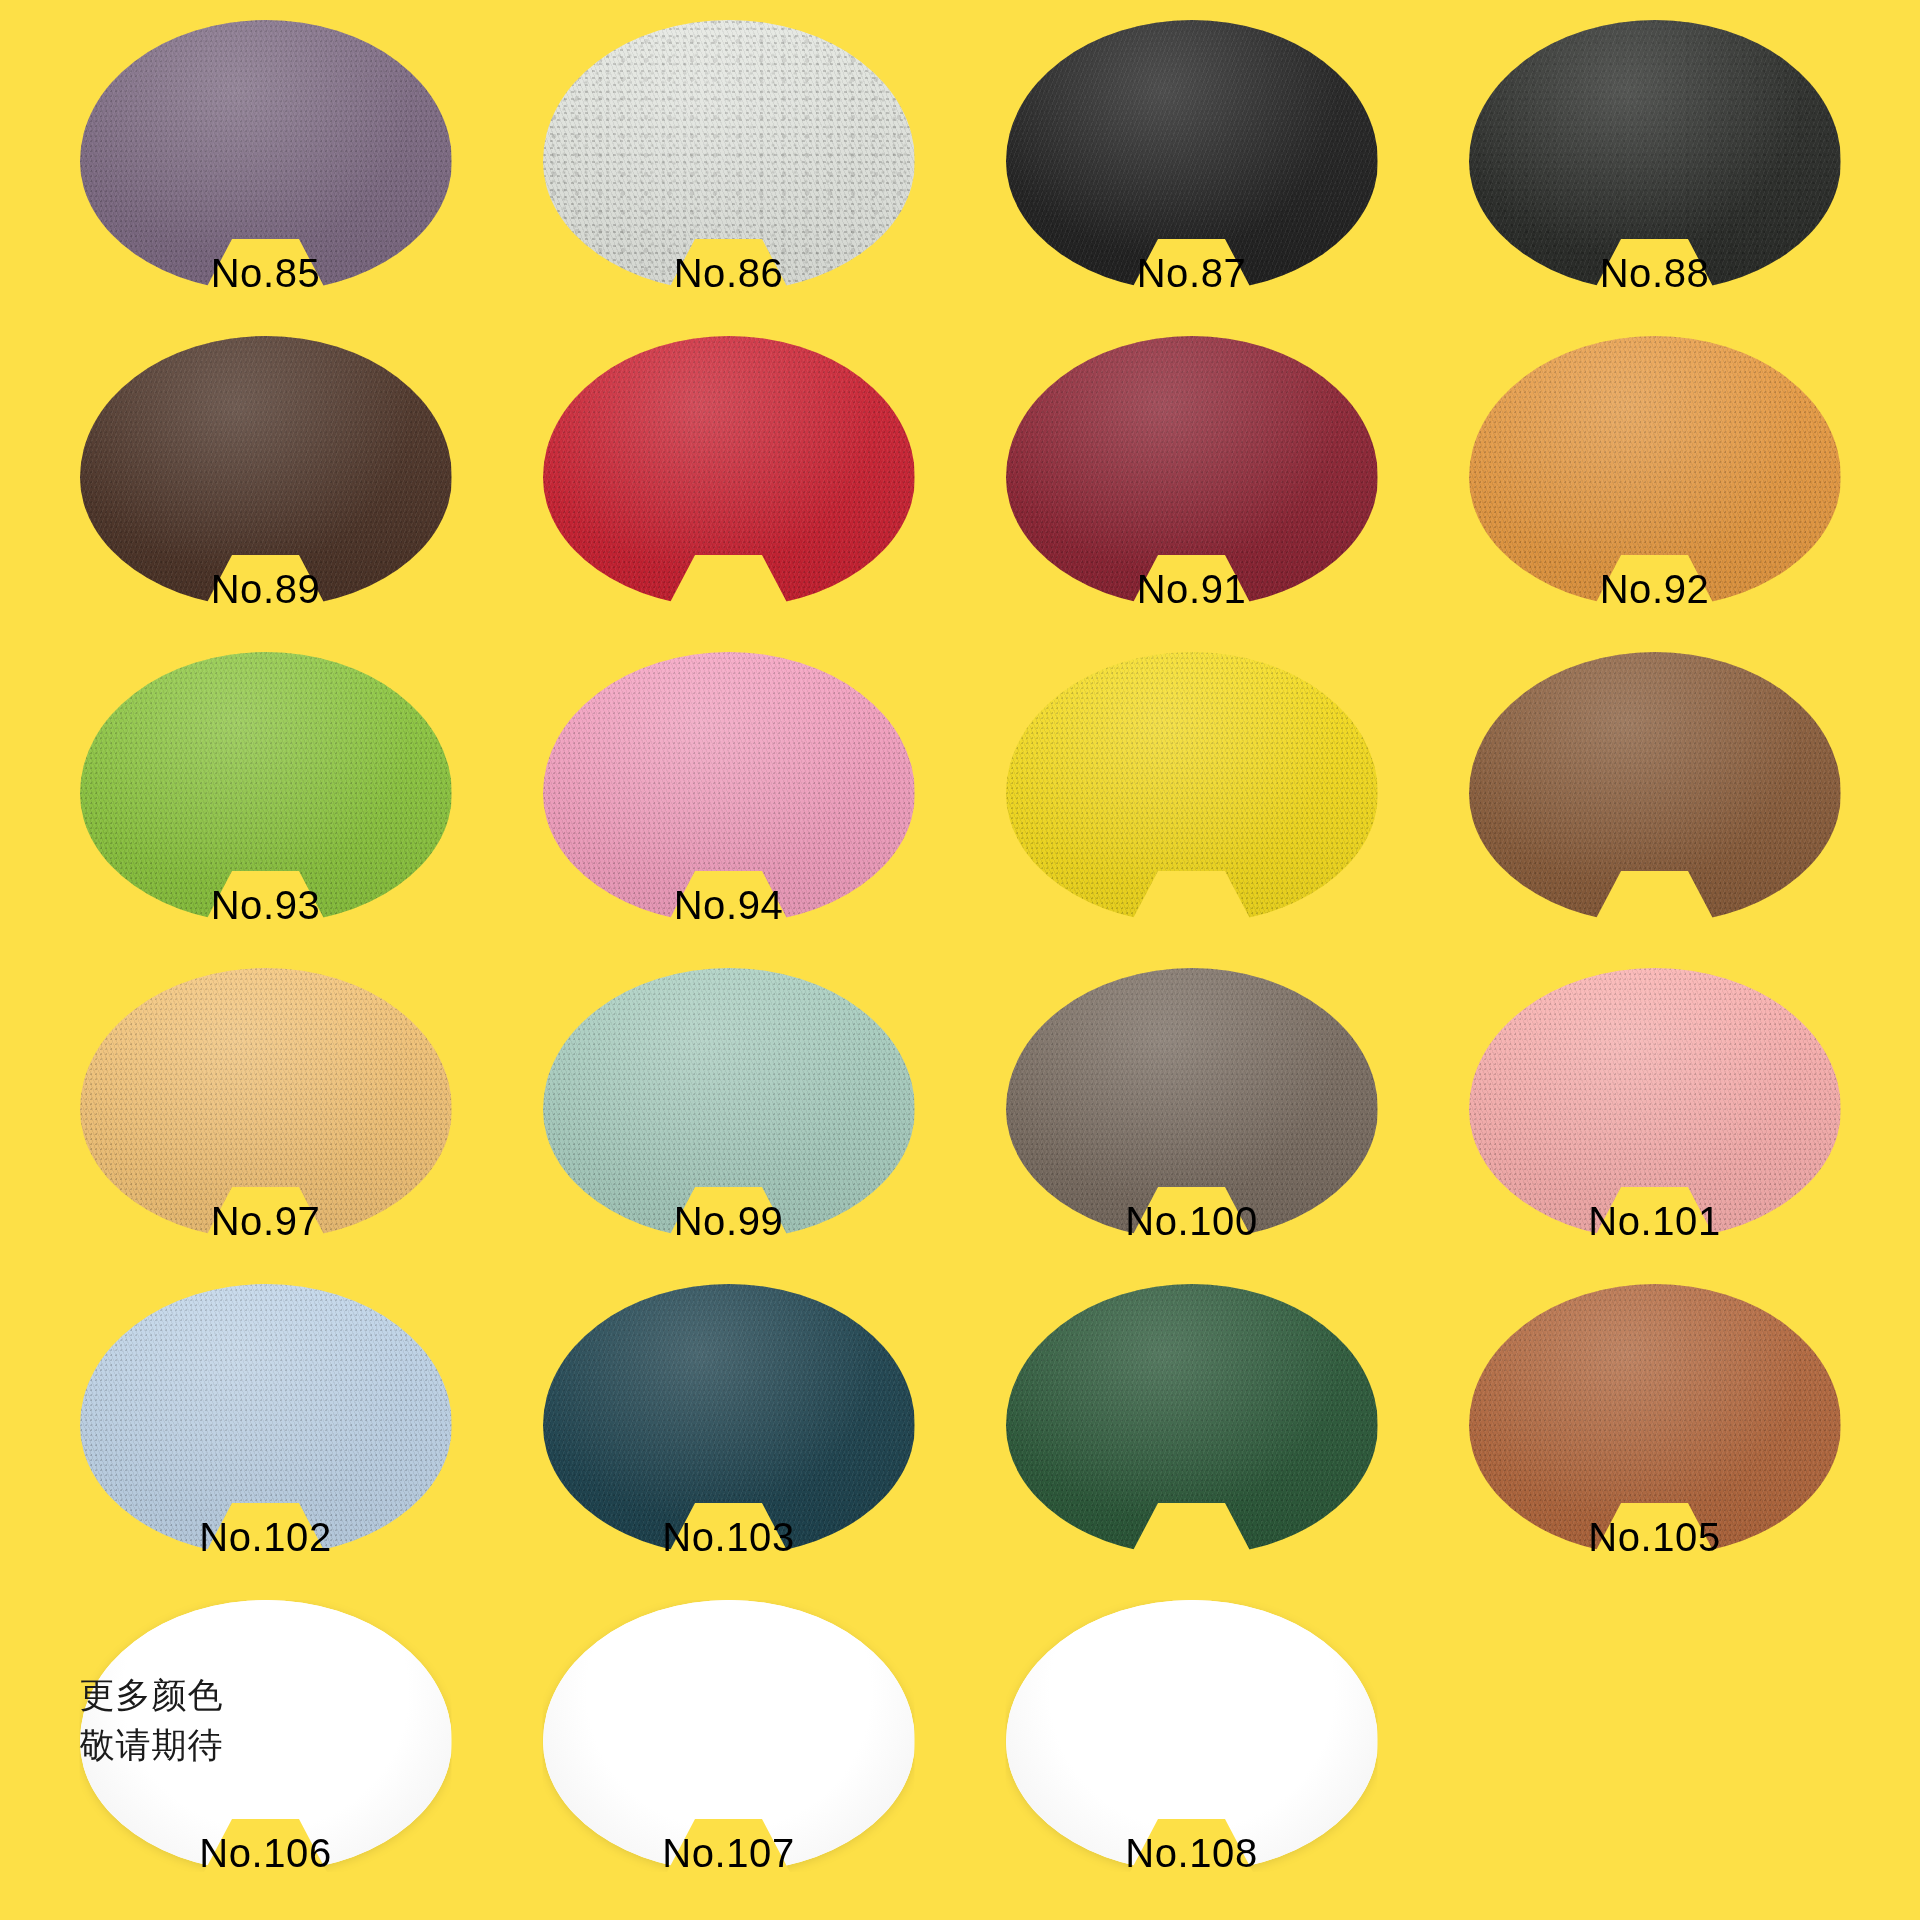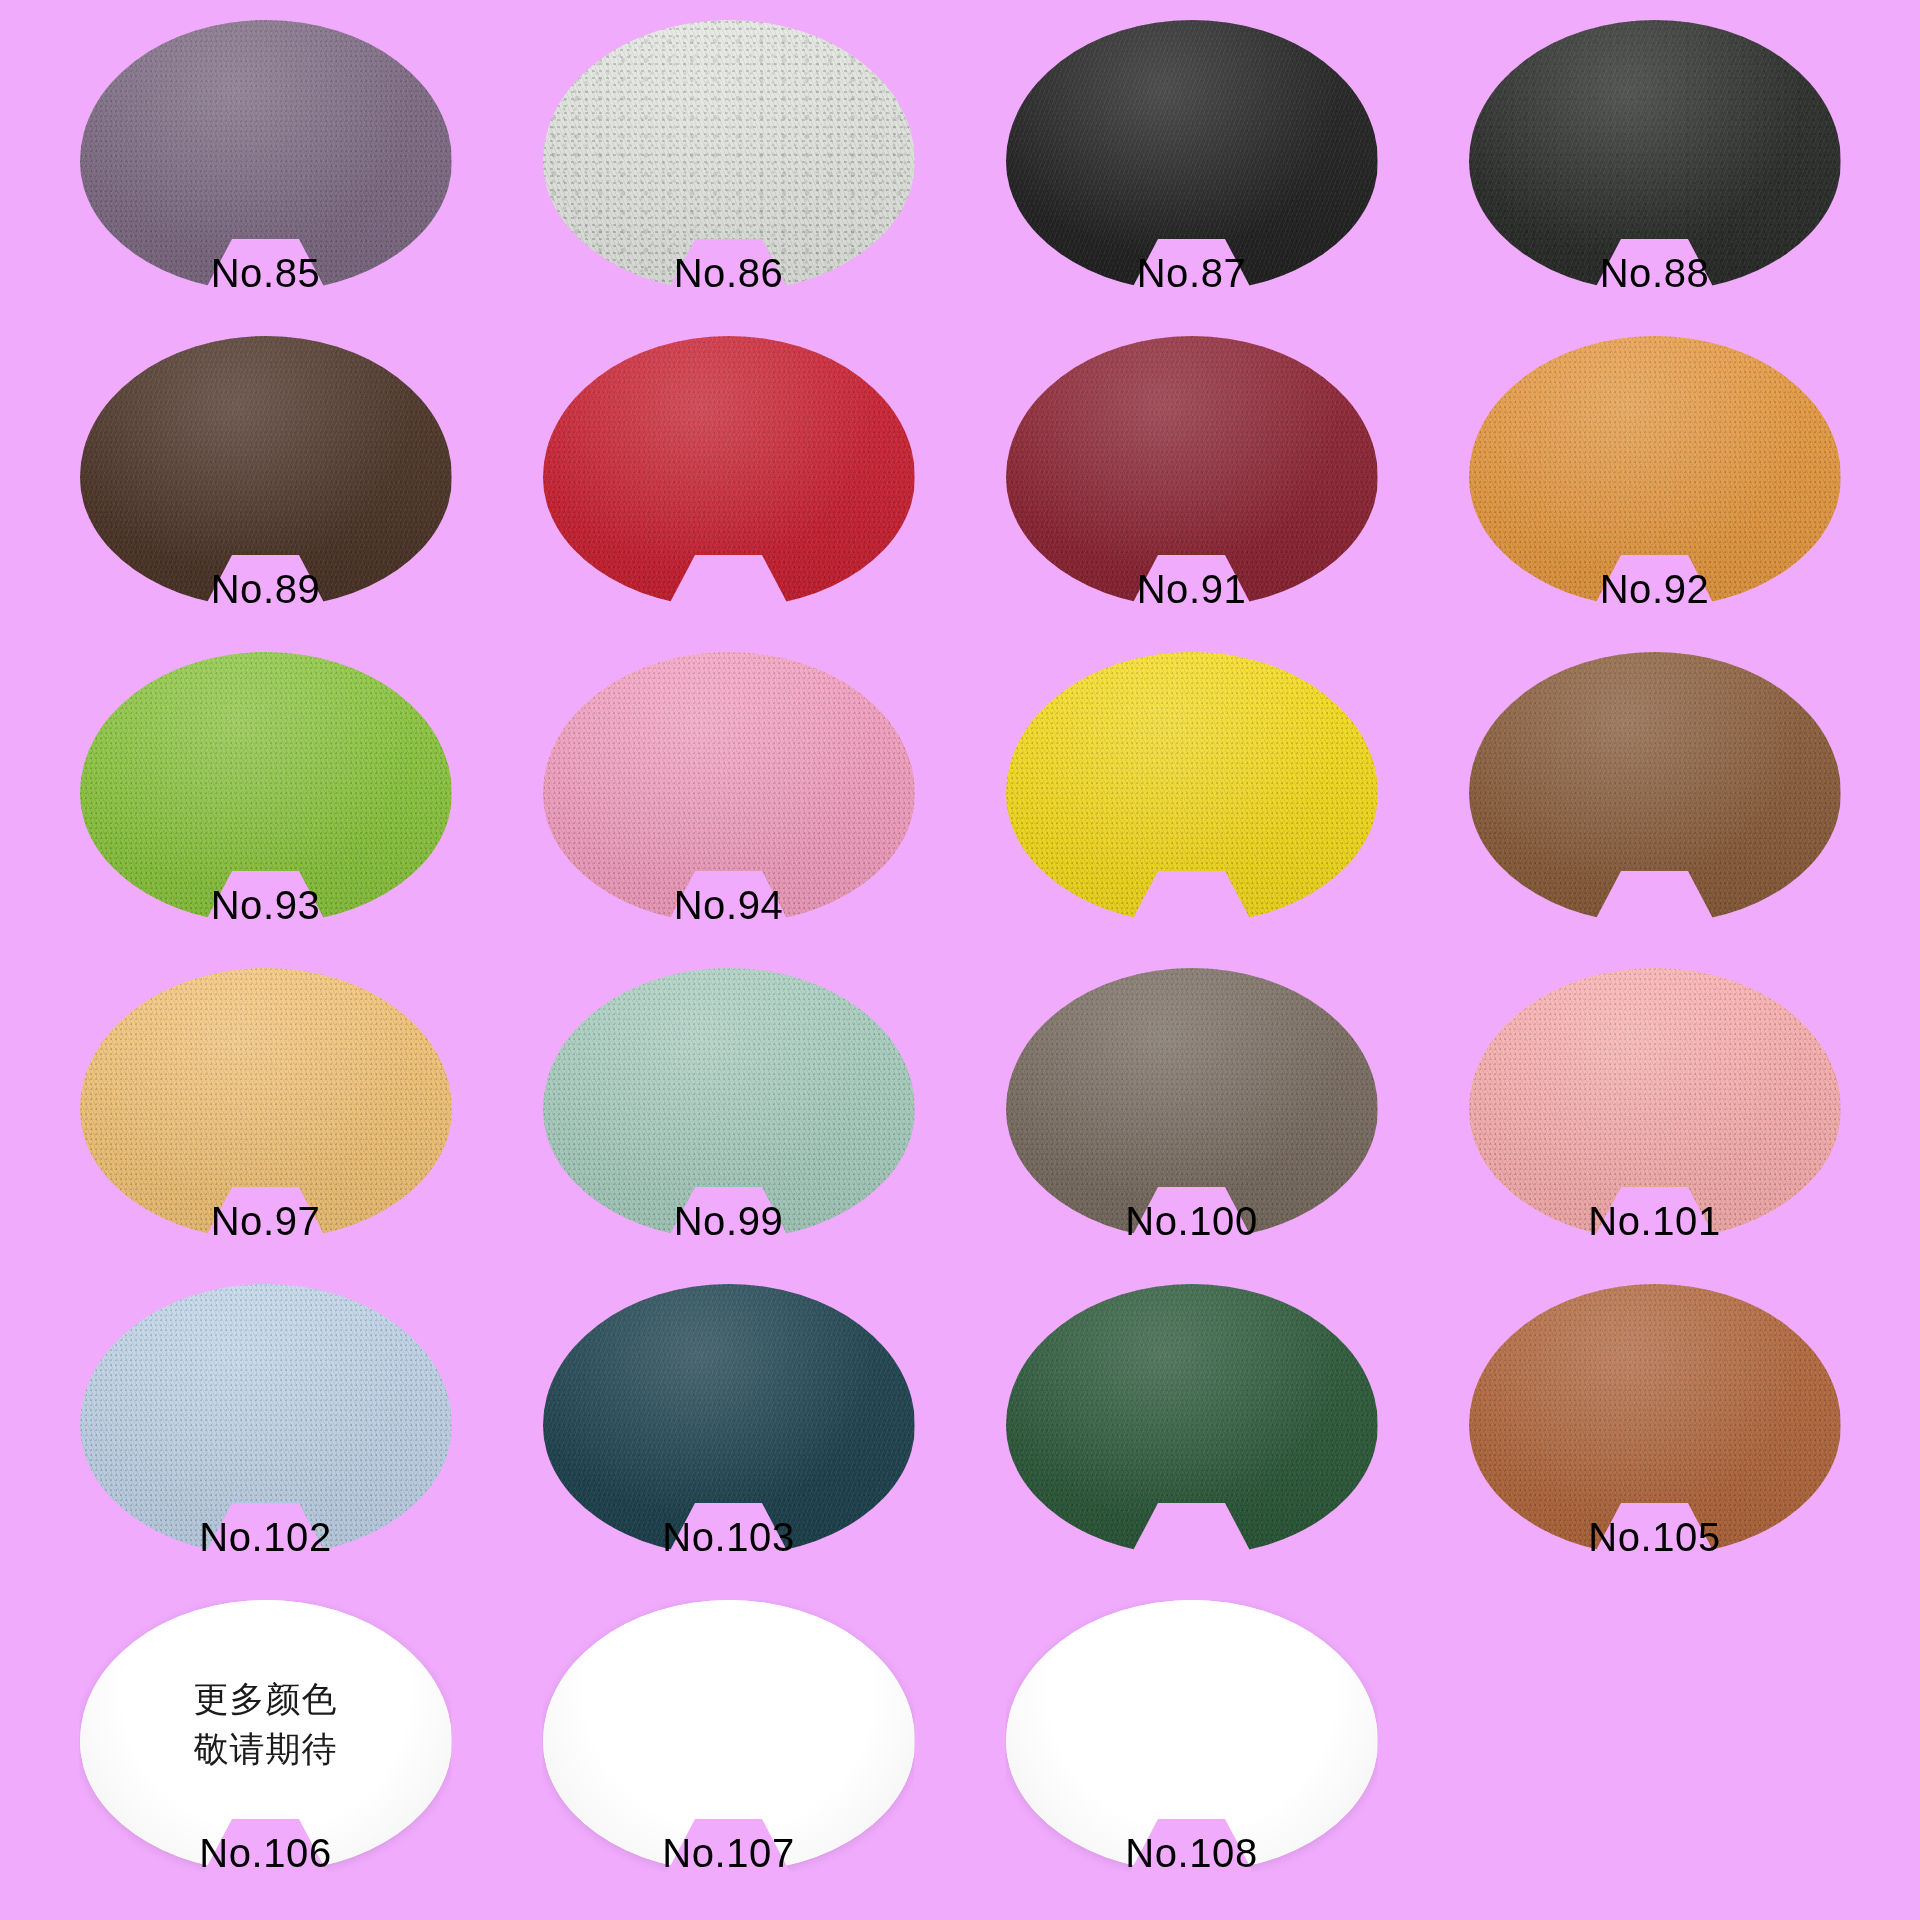--- a/index.html
+++ b/index.html
@@ -112,26 +112,26 @@
   .chip.blank .chip-shade {
     background:
       radial-gradient(ellipse at 50% 34%, #ffffff 0%, #ffffff 54%, #f4f4f4 84%, #ebebeb 100%);
   }
 
   
   .chip-note {
     position:absolute;
     left:0; right:0;
     top:74px;
-    text-align:center;
+    text-align:left;
     color:#1b1b1b;
     font-size:35px;
     line-height:1.42;
     letter-spacing:1px;
-    font-family:Liberation Sans, sans-serif;
+    font-family:Liberation Mono, monospace;
     white-space:pre-line;
     pointer-events:none;
   }
 
   
   .chip-label {
     position:absolute;
     left:0; right:0;
     bottom:-4px;
     text-align:center;
@@ -139,21 +139,21 @@
     font-weight:400;
     letter-spacing:.6px;
     color:#000000;
     font-family:"Liberation Sans", sans-serif;
     pointer-events:none;
   }
 </style>
 </head>
 <body>
 
-<div id="swatch-board" style="background: #f0abfc;">
+<div id="swatch-board" style="background: #fde047;">
     <div class="swatch-cell">
       <div class="chip">
         <div class="chip-shape">
           <div class="chip-fill" style="background: rgb(126, 107, 132);"></div>
           <div class="chip-weave"></div>
           <div class="chip-weave2"></div>
           <div class="chip-shade"></div>
         </div>
         <div class="chip-label">No.85</div>
       </div>

